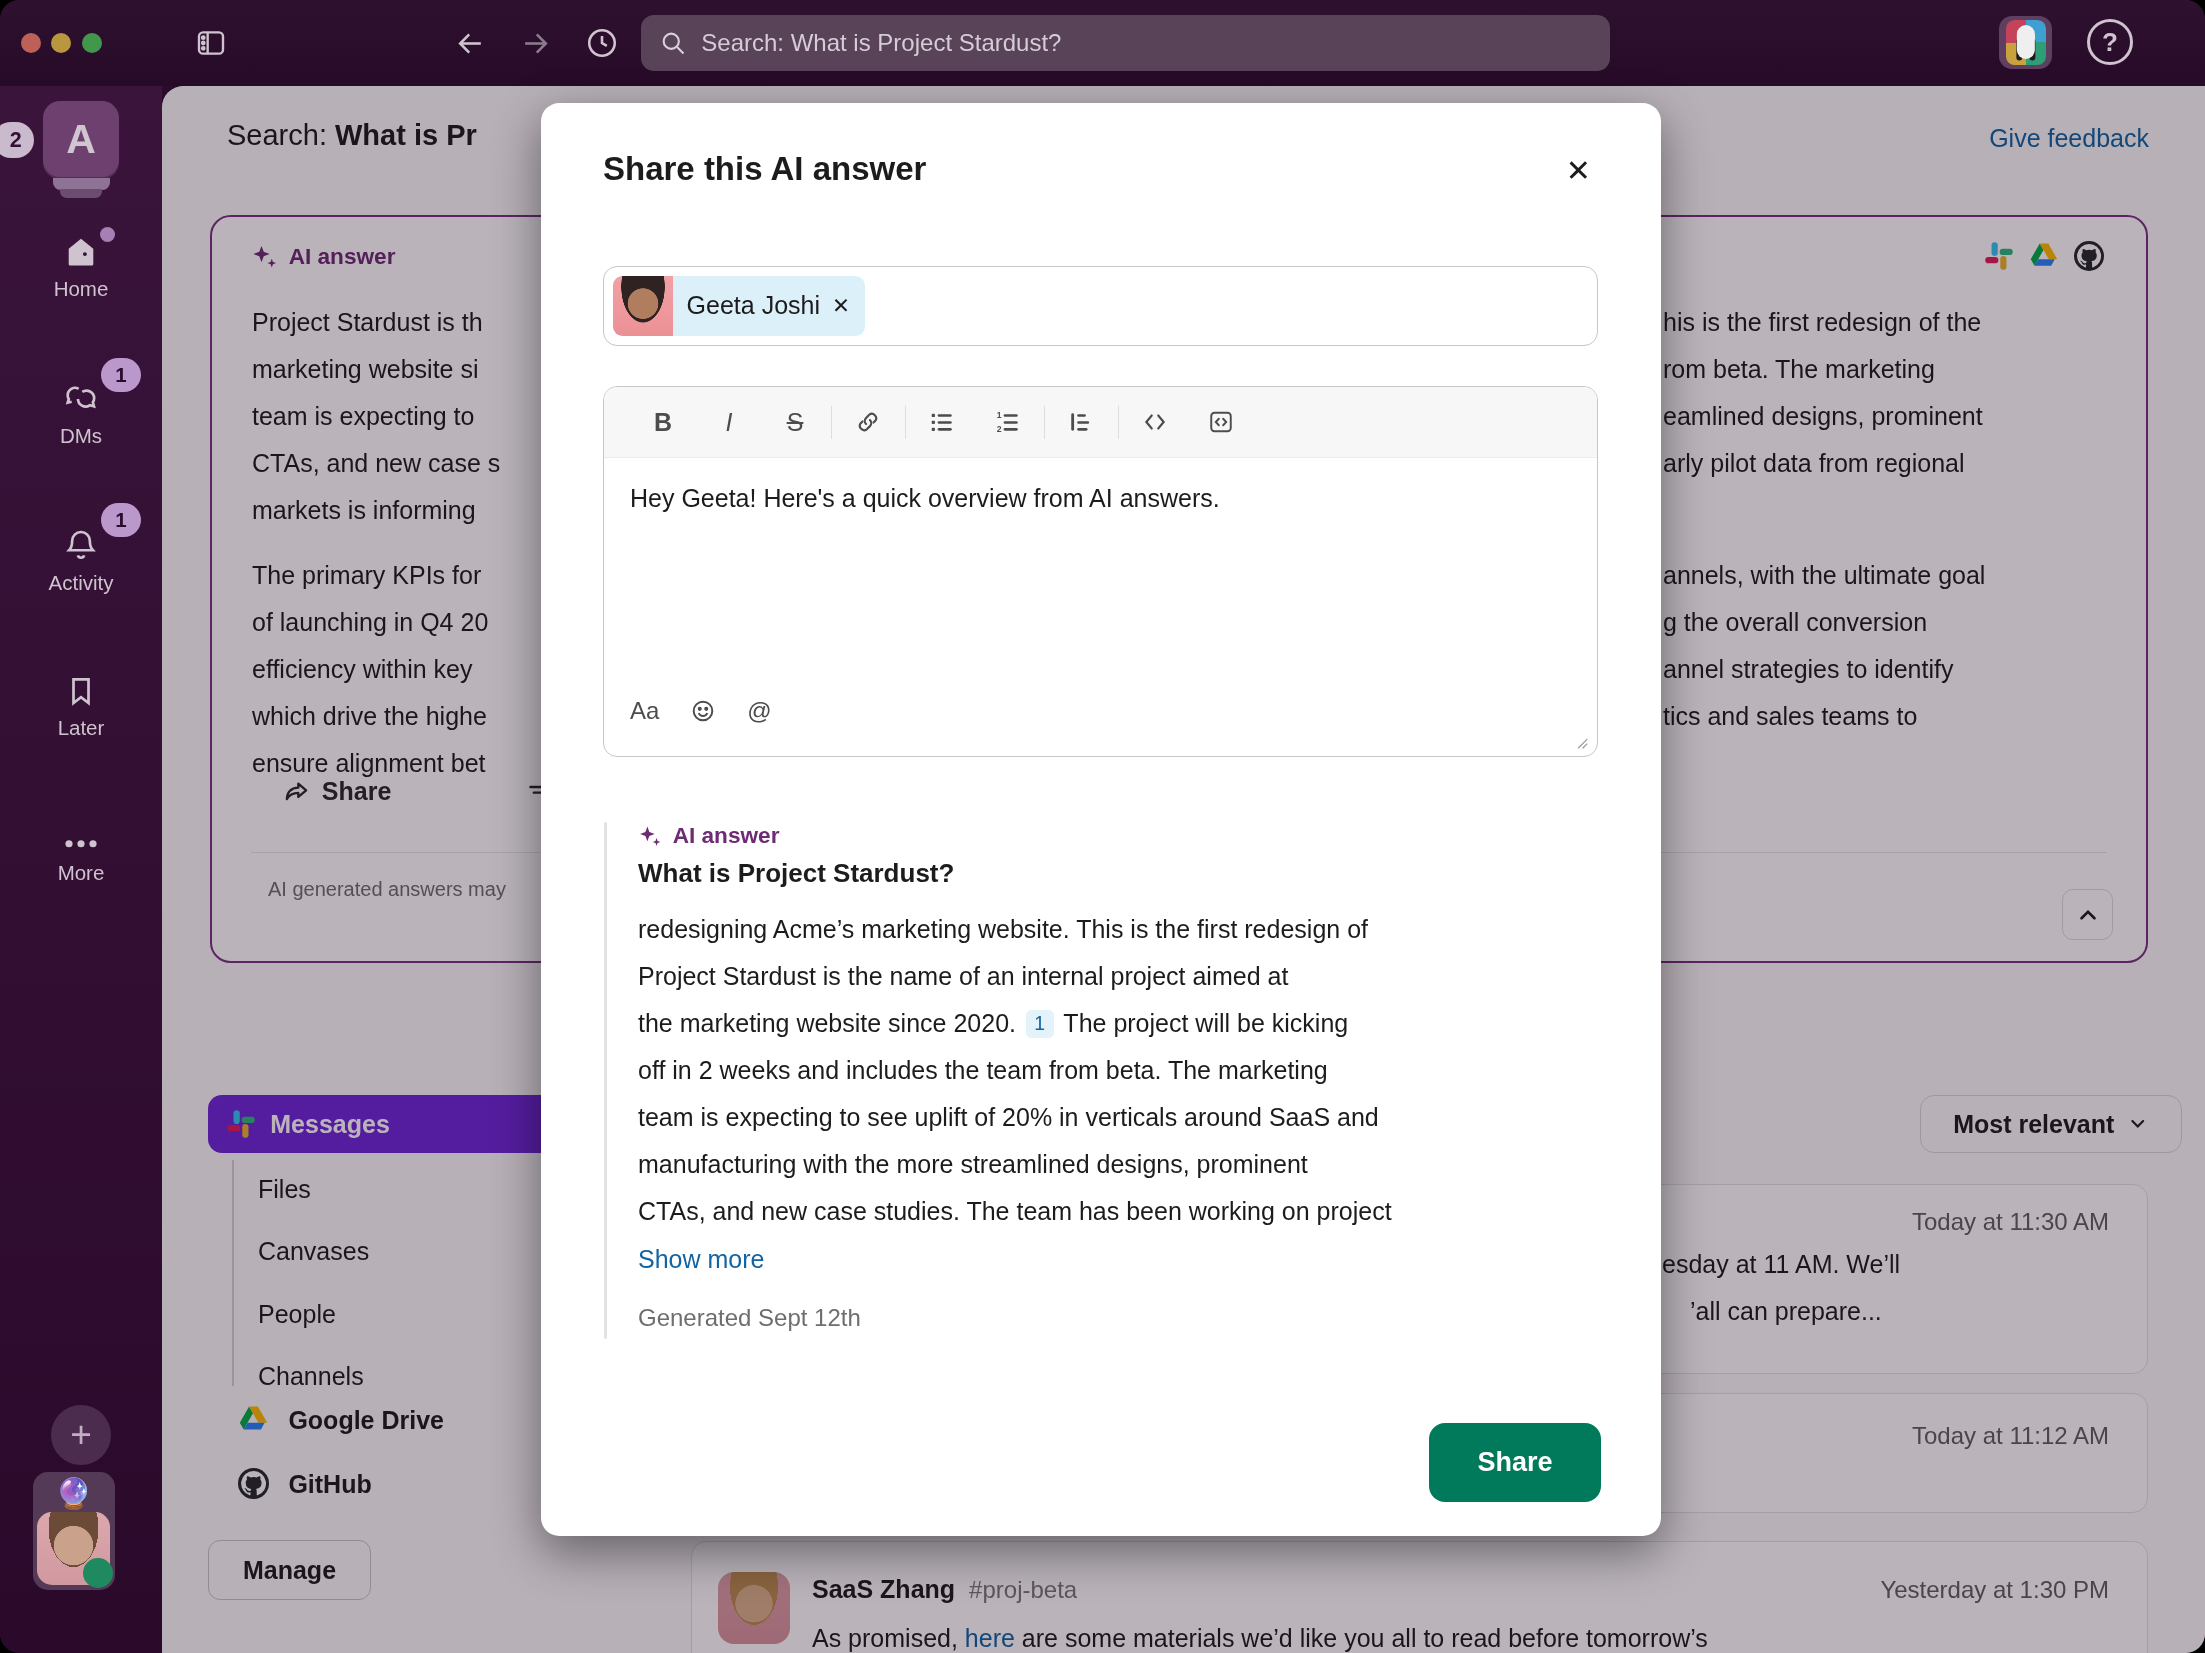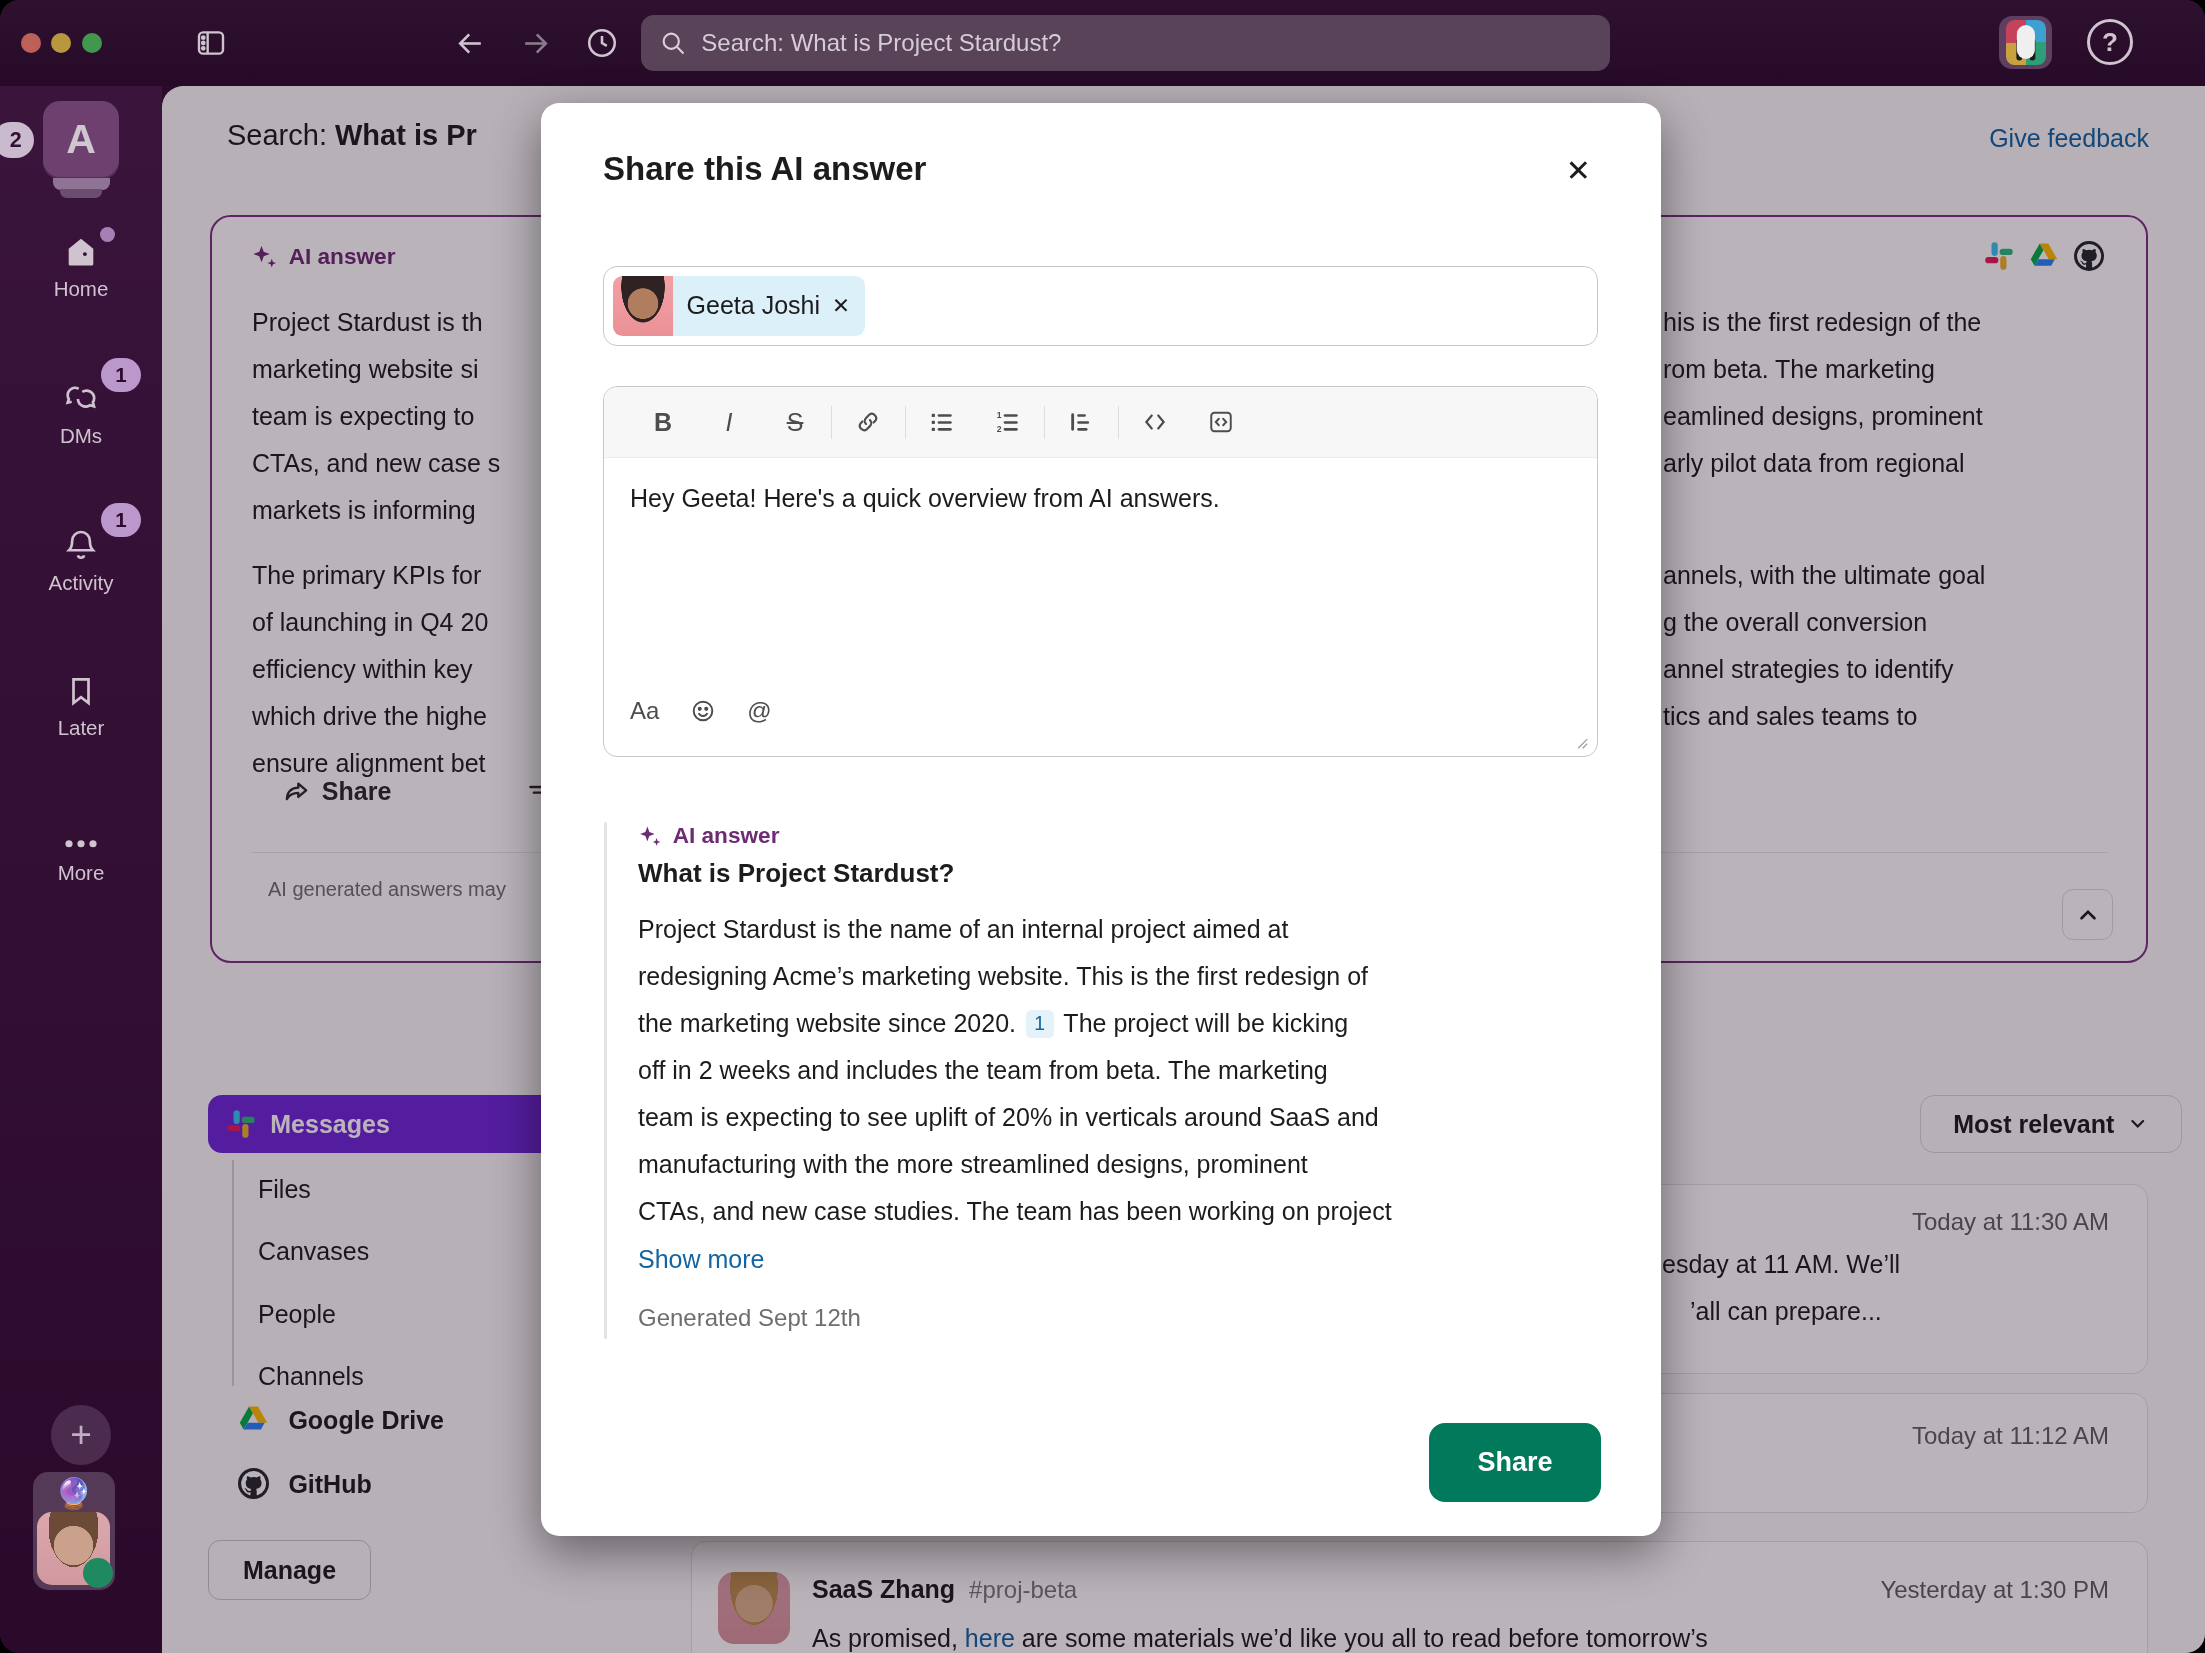--- a/index.html
+++ b/index.html
@@ -508,22 +508,22 @@
       <span>
         <svg width="25" height="25" viewBox="0 0 24 24" fill="#6d2b74">
             <path d="M9 2.5l1.9 5.1 5.1 1.9-5.1 1.9L9 16.5l-1.9-5.1L2 9.5l5.1-1.9Z"></path>
             <path d="M17.8 13.5l1 2.7 2.7 1-2.7 1-1 2.7-1-2.7-2.7-1 2.7-1Z"></path>
           </svg>
       </span>
       <span>AI answer</span>
     </div>
     <div class="m-q">What is Project Stardust?</div>
     <div class="m-lines">
+      <div class="m-line">redesigning Acme’s marketing website. This is the first redesign of</div>
       <div class="m-line">Project Stardust is the name of an internal project aimed at</div>
-      <div class="m-line">redesigning Acme’s marketing website. This is the first redesign of</div>
       <div class="m-line">
         <span>the marketing website since 2020.</span><span class="cite">1</span><span>The project will be kicking</span>
       </div>
       <div class="m-line">off in 2 weeks and includes the team from beta. The marketing</div>
       <div class="m-line">team is expecting to see uplift of 20% in verticals around SaaS and</div>
       <div class="m-line">manufacturing with the more streamlined designs, prominent</div>
       <div class="m-line">CTAs, and new case studies. The team has been working on project</div>
     </div>
     <button class="show-more">Show more</button>
     <div class="generated">Generated Sept 12th</div>

